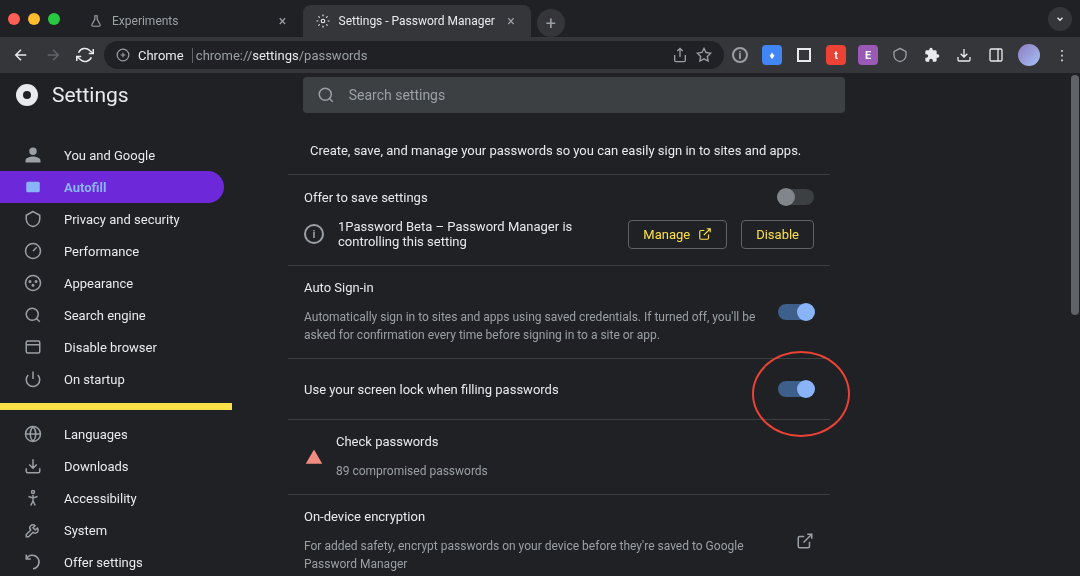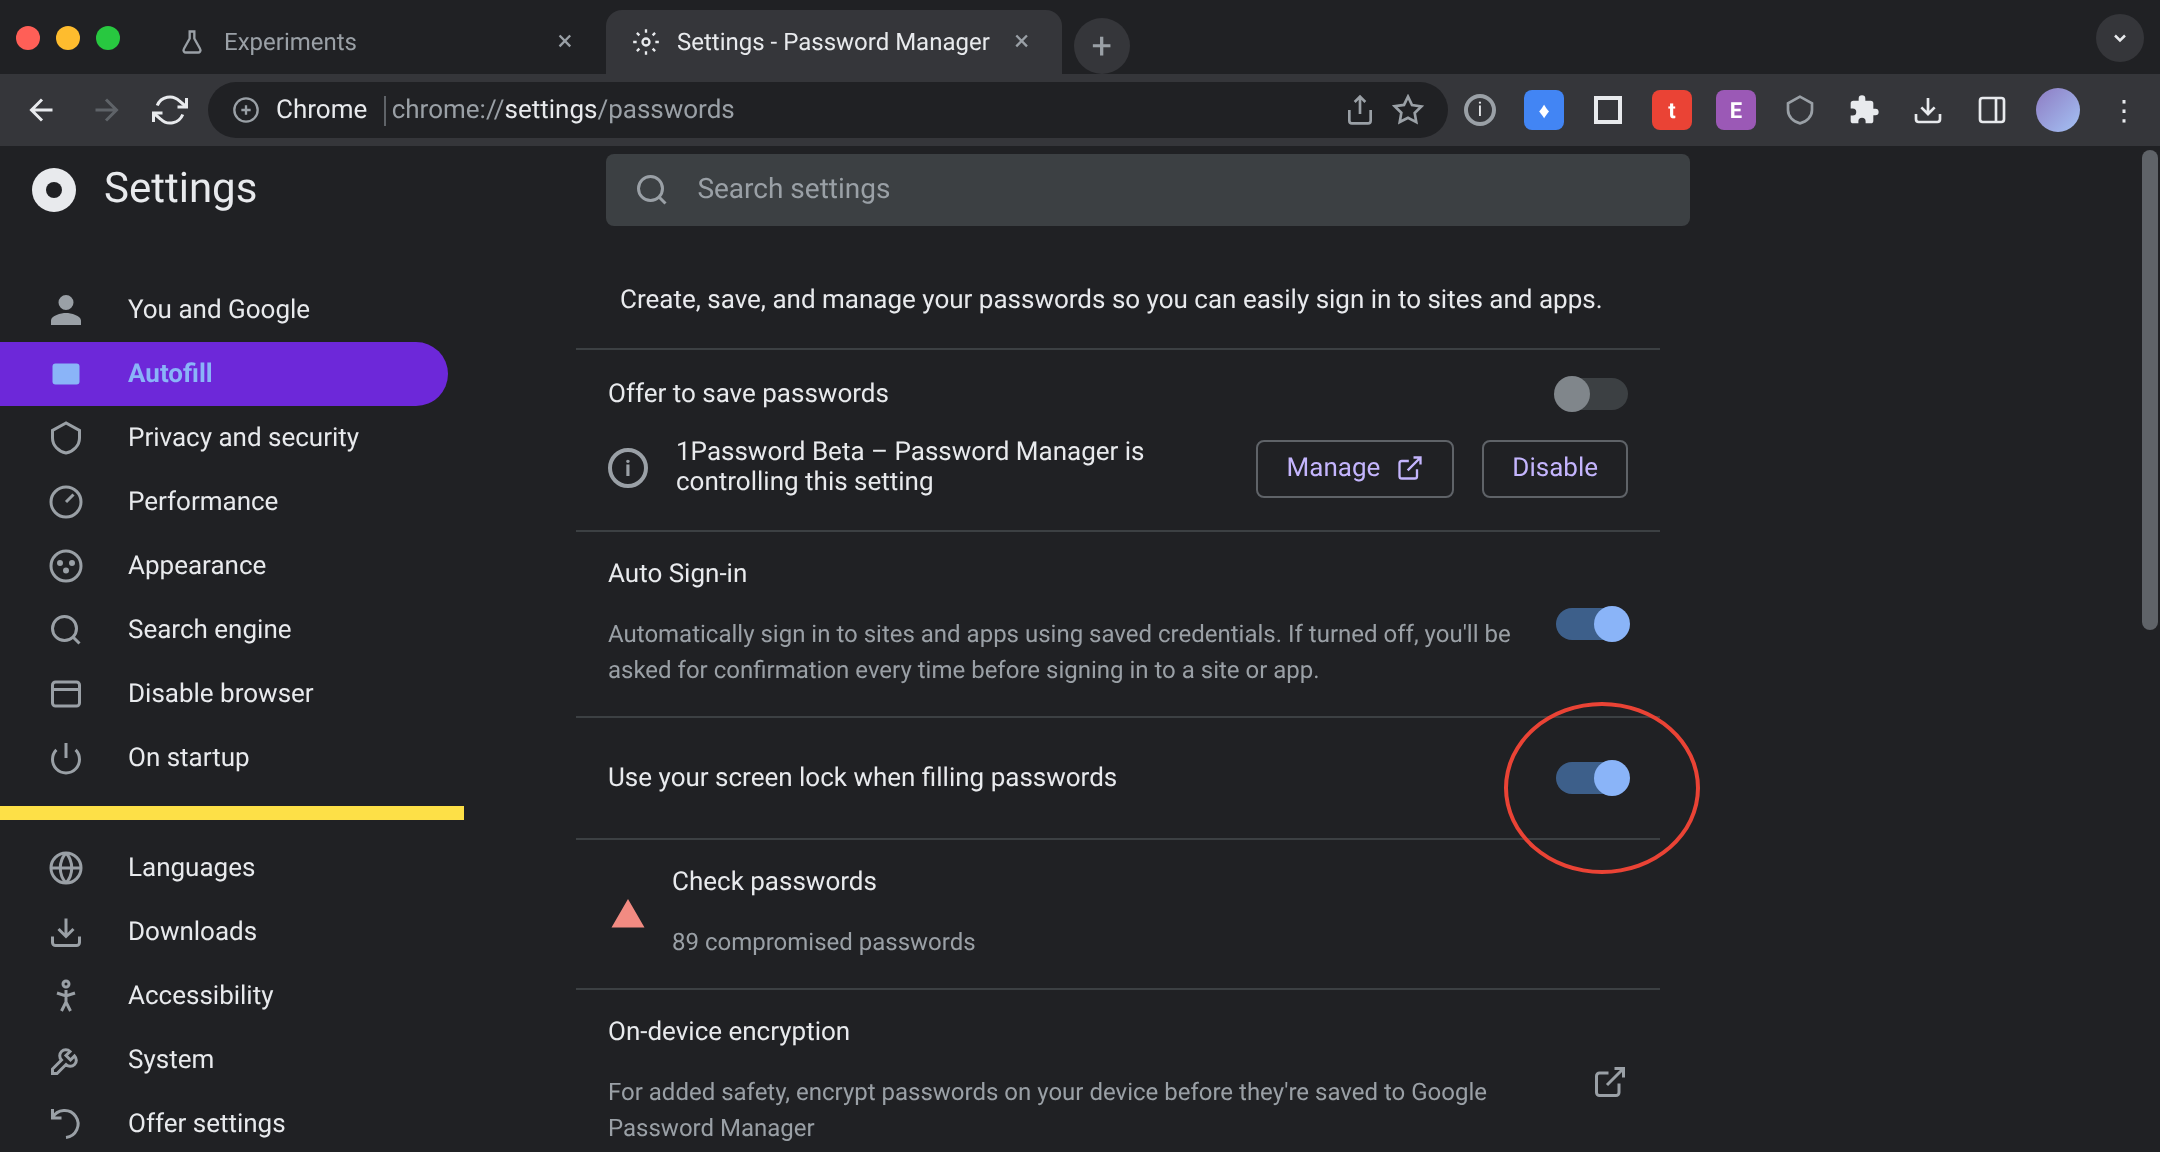--- a/index.html
+++ b/index.html
@@ -73,21 +73,21 @@
     .toggle.off { background: #5f6368; }
     .toggle.off::after { left: -1px; background: #bdc1c6; }
     .toggle.on { background: #3d5f8a; }
     .toggle.on::after { right: -1px; background: #8ab4f8; }
     .toggle.disabled::after { background: #80868b; }
     .toggle.disabled.off { background: #3c4043; }
     
     .controller-row { padding: 16px; display: flex; align-items: center; gap: 14px; }
     .info-icon { width: 20px; height: 20px; border: 2px solid #9aa0a6; border-radius: 50%; display: flex; align-items: center; justify-content: center; font-size: 11px; color: #9aa0a6; font-weight: bold; }
     .controller-text { flex: 1; font-size: 13px; }
-    .outlined-btn { display: flex; align-items: center; gap: 8px; border: 1px solid #5f6368; border-radius: 4px; padding: 6px 14px; font-size: 13px; color: #c4b5fd; cursor: pointer; }
+    .outlined-btn { display: flex; align-items: center; gap: 8px; border: 1px solid #5f6368; border-radius: 4px; padding: 6px 14px; font-size: 13px; color: #fde047; cursor: pointer; }
     
     .highlight-circle { position: absolute; width: 98px; height: 86px; border: 2px solid #ea4335; border-radius: 50%; pointer-events: none; }
     
     .warn-icon { width: 20px; height: 18px; color: #f28b82; display: flex; align-items: center; justify-content: center; }
     
     .scrollbar-track { position: absolute; right: 0; top: 73px; bottom: 0; width: 10px; background: #202124; }
     .scrollbar-thumb { position: absolute; right: 1px; top: 2px; width: 8px; height: 240px; background: #5f6368; border-radius: 4px; }
     
     svg { display: block; }
   </style>
@@ -335,21 +335,21 @@
 
   </div>
 
   <div class="main">
     <div class="main-panel">
 
       <div class="intro">Create, save, and manage your passwords so you can easily sign in to sites and apps.</div>
 
       <div class="row" style="border-bottom:none;padding-bottom:8px">
         <div class="row-main">
-          <div class="row-title">Offer to save passwords</div>
+          <div class="row-title">Offer to save settings</div>
         </div>
         <div class="toggle off disabled"></div>
       </div>
 
       <div class="controller-row" style="border-bottom:1px solid #3c4043;padding-top:6px">
         <div class="info-icon">i</div>
         <div class="controller-text">1Password Beta – Password Manager is controlling this setting</div>
         <div class="outlined-btn">
           <span>Manage</span>
           <svg width="14" height="14" viewBox="0 0 24 24" fill="none" stroke="currentColor" stroke-width="2">

